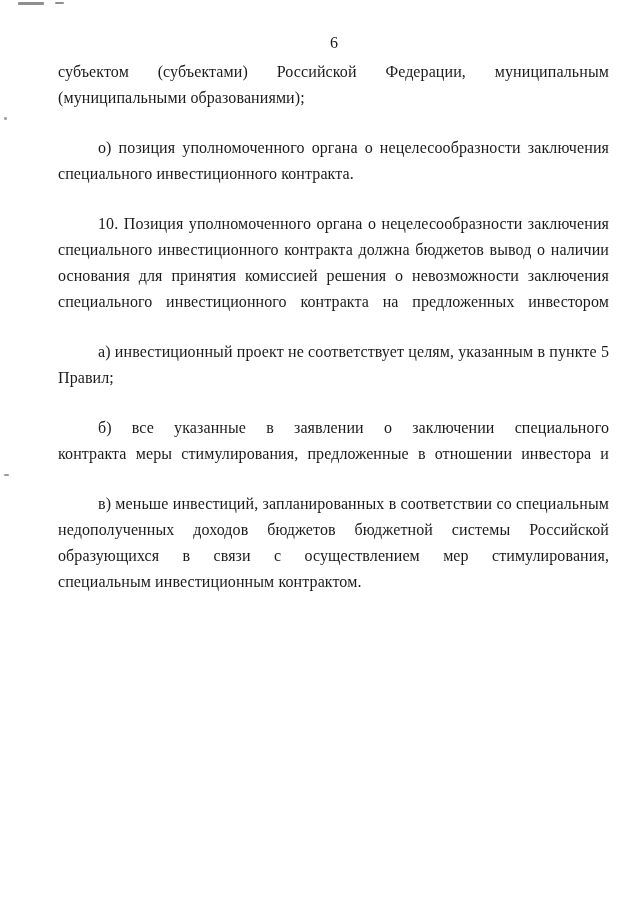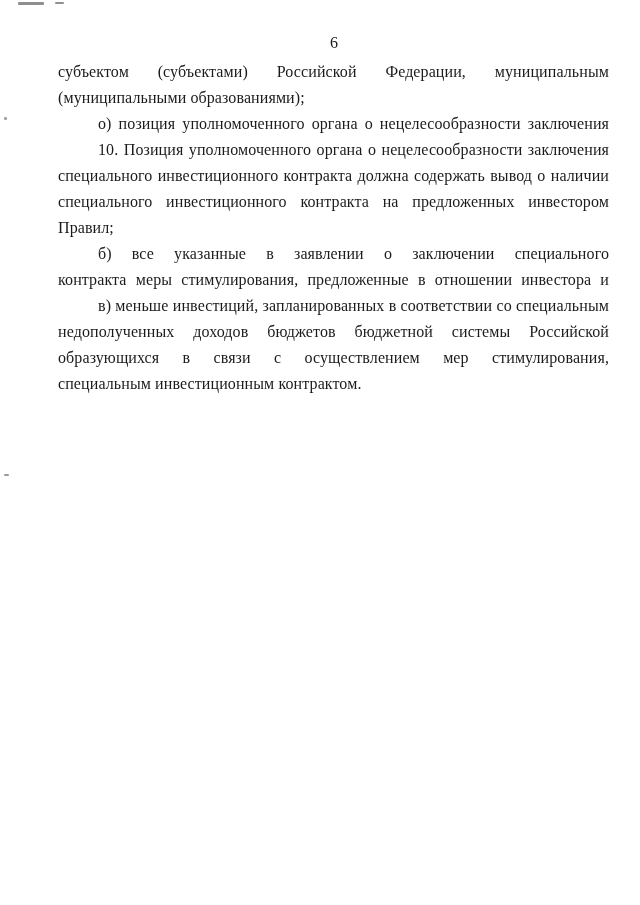--- a/index.html
+++ b/index.html
@@ -45,20 +45,21 @@
   .line.justified {
     white-space: normal;
     overflow: hidden;
   }
   .line.last {
     text-align: center;
     text-align-last: left;
   }
   .line.indent {
     text-indent: 40px;
+    margin-top: 24px;
   }
   .scan-mark {
     position: absolute;
     background: #8f8f8f;
     border-radius: 1px;
   }
   .mark-dash-1 { left: 18px; top: 2px;   width: 26px; height: 3px; }
   .mark-dash-2 { left: 55px; top: 2px;   width: 9px;  height: 2px; }
   .mark-speck-1 { left: 4px;  top: 117px; width: 3px;  height: 3px; background:#a5a5a5; }
   .mark-speck-2 { left: 4px;  top: 474px; width: 5px;  height: 2px; background:#9a9a9a; }
@@ -72,23 +73,26 @@
   <div class="scan-mark mark-dash-2"></div>
   <div class="scan-mark mark-speck-1"></div>
   <div class="scan-mark mark-speck-2"></div>
 
   <div class="page-number">6</div>
 
   <div class="document-body">
       <div class="line justified">субъектом (субъектами) Российской Федерации, муниципальным образованием</div>
       <div class="line last">(муниципальными образованиями);</div>
       <div class="line justified indent">о) позиция уполномоченного органа о нецелесообразности заключения</div>
+      <div class="line last">специального инвестиционного контракта.</div>
       <div class="line justified indent">10. Позиция уполномоченного органа о нецелесообразности заключения</div>
-      <div class="line justified">специального инвестиционного контракта должна содержать вывод о наличии</div>
+      <div class="line justified">специального инвестиционного контракта должна бюджетов вывод о наличии</div>
+      <div class="line justified">основания для принятия комиссией решения о невозможности заключения</div>
       <div class="line justified">специального инвестиционного контракта на предложенных инвестором условиях в</div>
+      <div class="line justified indent">а) инвестиционный проект не соответствует целям, указанным в пункте 5</div>
       <div class="line last">Правил;</div>
       <div class="line justified indent">б) все указанные в заявлении о заключении специального инвестиционного</div>
       <div class="line justified">контракта меры стимулирования, предложенные в отношении инвестора и (или)</div>
       <div class="line justified indent">в) меньше инвестиций, запланированных в соответствии со специальным</div>
       <div class="line justified">недополученных доходов бюджетов бюджетной системы Российской Федерации,</div>
       <div class="line justified">образующихся в связи с осуществлением мер стимулирования, предусмотренных</div>
       <div class="line last">специальным инвестиционным контрактом.</div>
     </div>
 
 </div>

